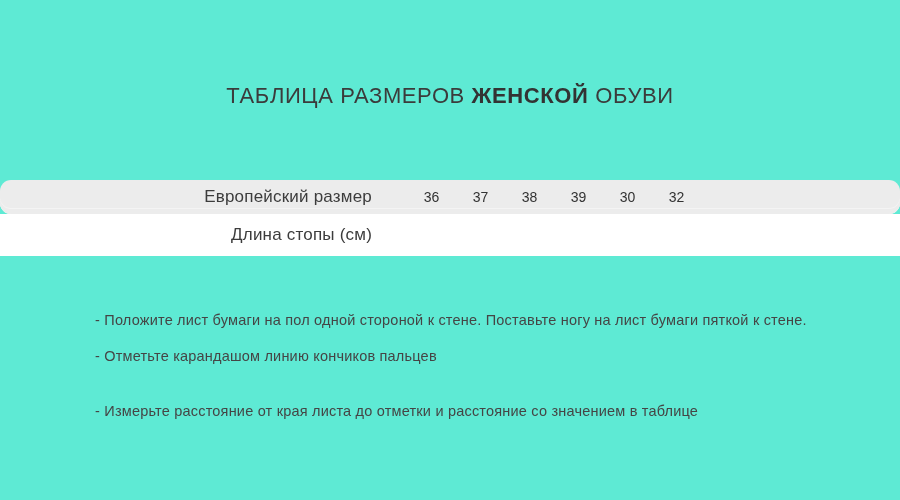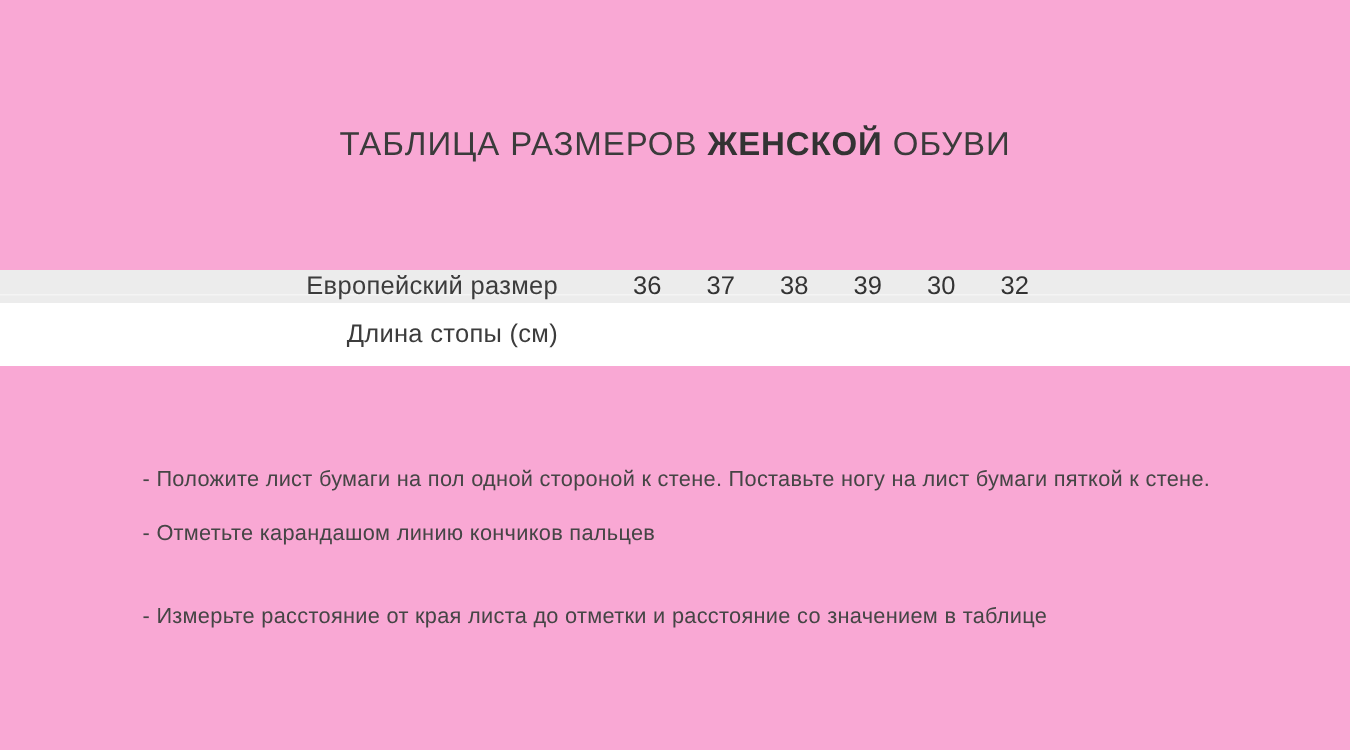--- a/index.html
+++ b/index.html
@@ -7,21 +7,21 @@
     width: 900px;
     height: 500px;
     background: #ffffff;
     overflow: hidden;
     font-family: "Liberation Sans", "DejaVu Sans", sans-serif;
   }
   .page {
     position: relative;
     width: 900px;
     height: 500px;
-    background: #f9a8d4;
+    background: #5eead4;
   }
   .title {
     position: absolute;
     top: 83px;
     left: 0;
     width: 100%;
     text-align: center;
     font-size: 22px;
     font-weight: 400;
     letter-spacing: 0.6px;
@@ -35,38 +35,39 @@
     top: 180px;
     left: 0;
     width: 100%;
   }
   .trow {
     display: flex;
     align-items: center;
     width: 100%;
   }
   .trow.header {
-    height: 22px;
+    height: 34px;
     background: #ececec;
     box-shadow: inset 0 -5px 0 #ececec, inset 0 -6px 0 #f4f4f4;
+    border-radius: 11px;
   }
   .trow.body { height: 42px; background: #ffffff; }
   .row-label {
     width: 372px;
     text-align: right;
     font-size: 17px;
     color: #3c3c3c;
     letter-spacing: 0.2px;
     white-space: nowrap;
   }
   .cells { display: flex; margin-left: 35px; }
   .cell {
     width: 49px;
     text-align: center;
-    font-size: 17px;
+    font-size: 14px;
     color: #333333;
     white-space: nowrap;
   }
 
   .instruction {
     position: absolute;
     left: 95px;
     font-size: 14.5px;
     line-height: 16px;
     color: #454545;

